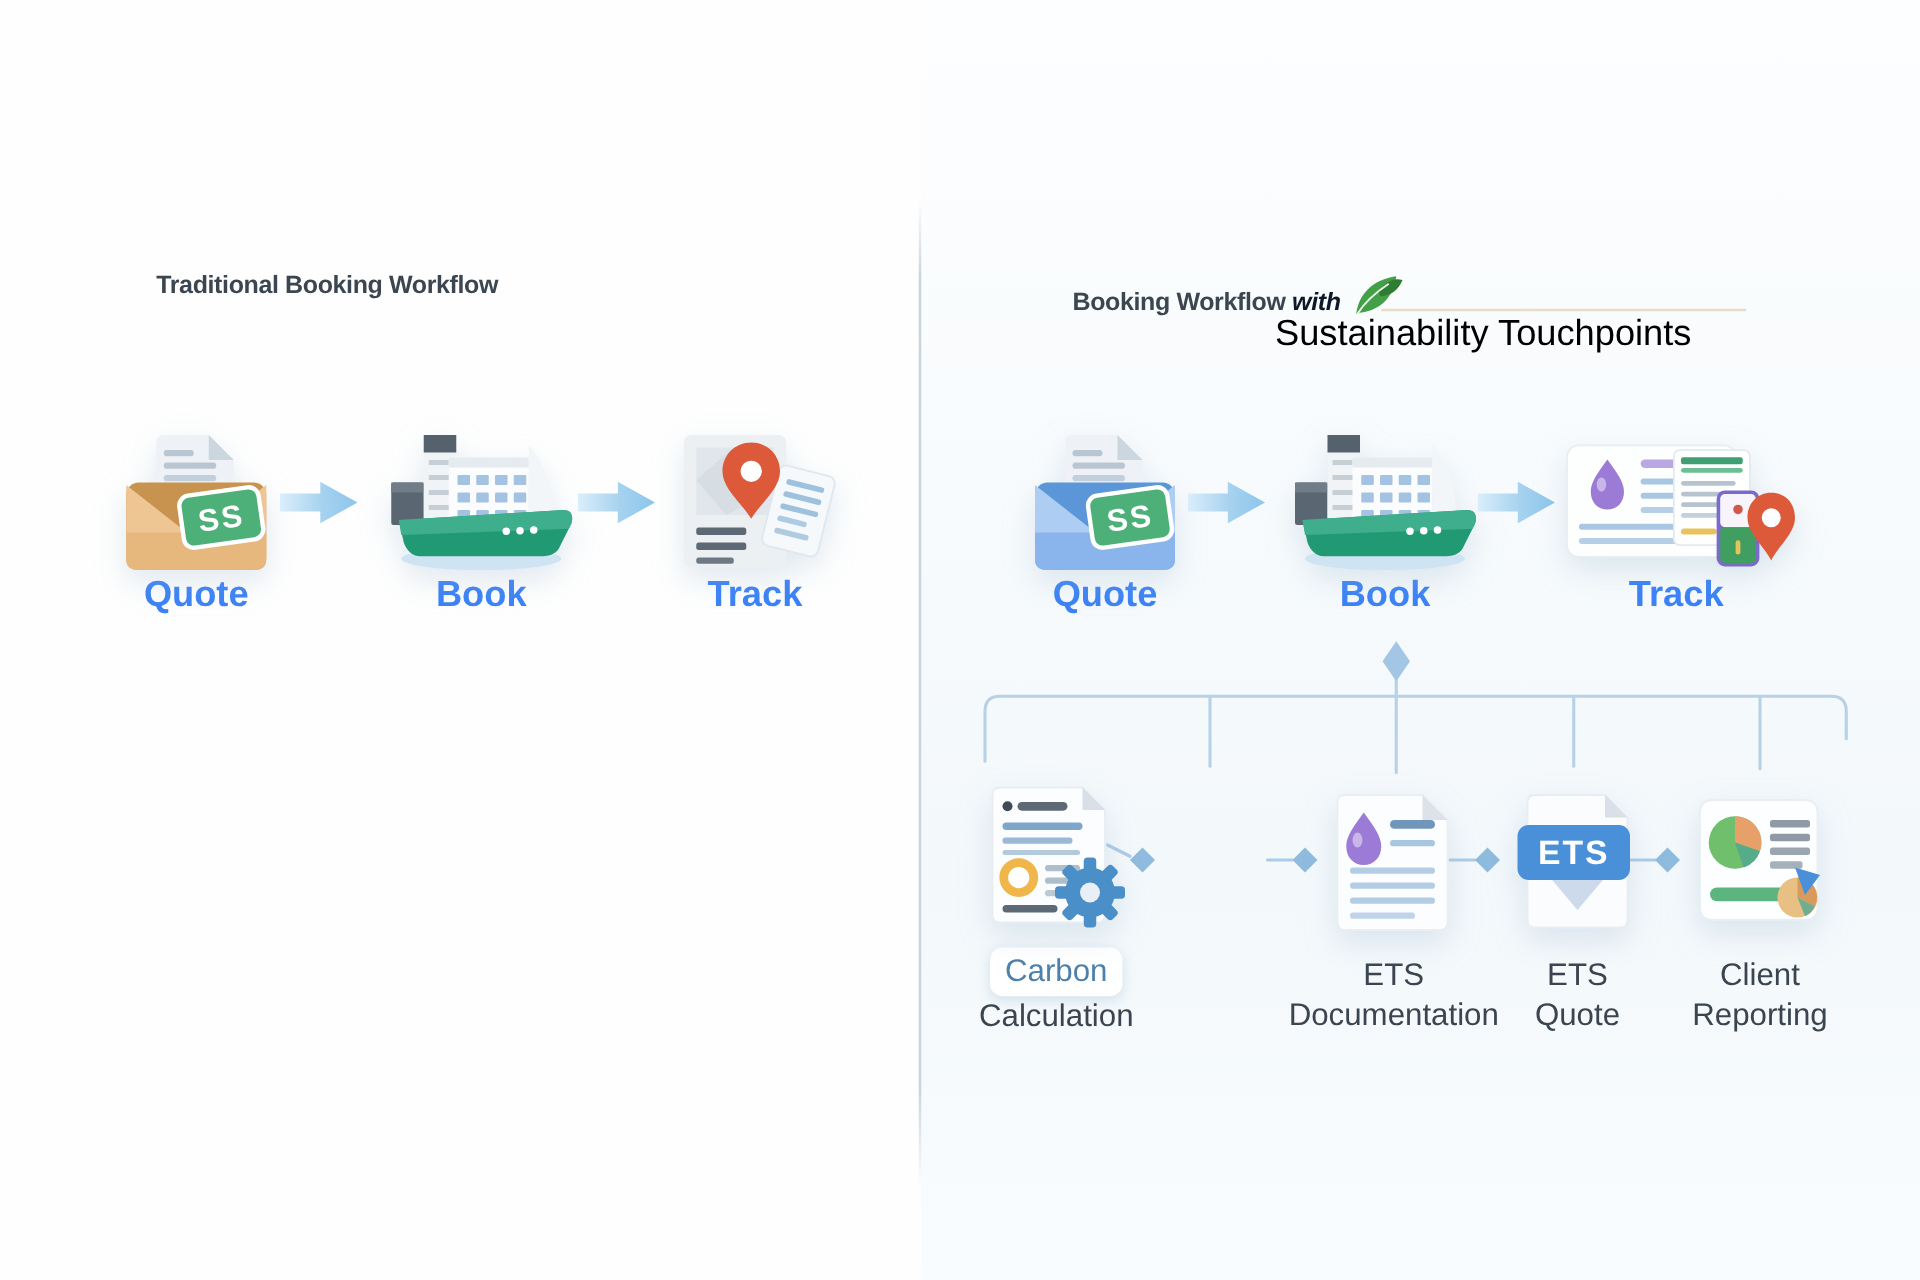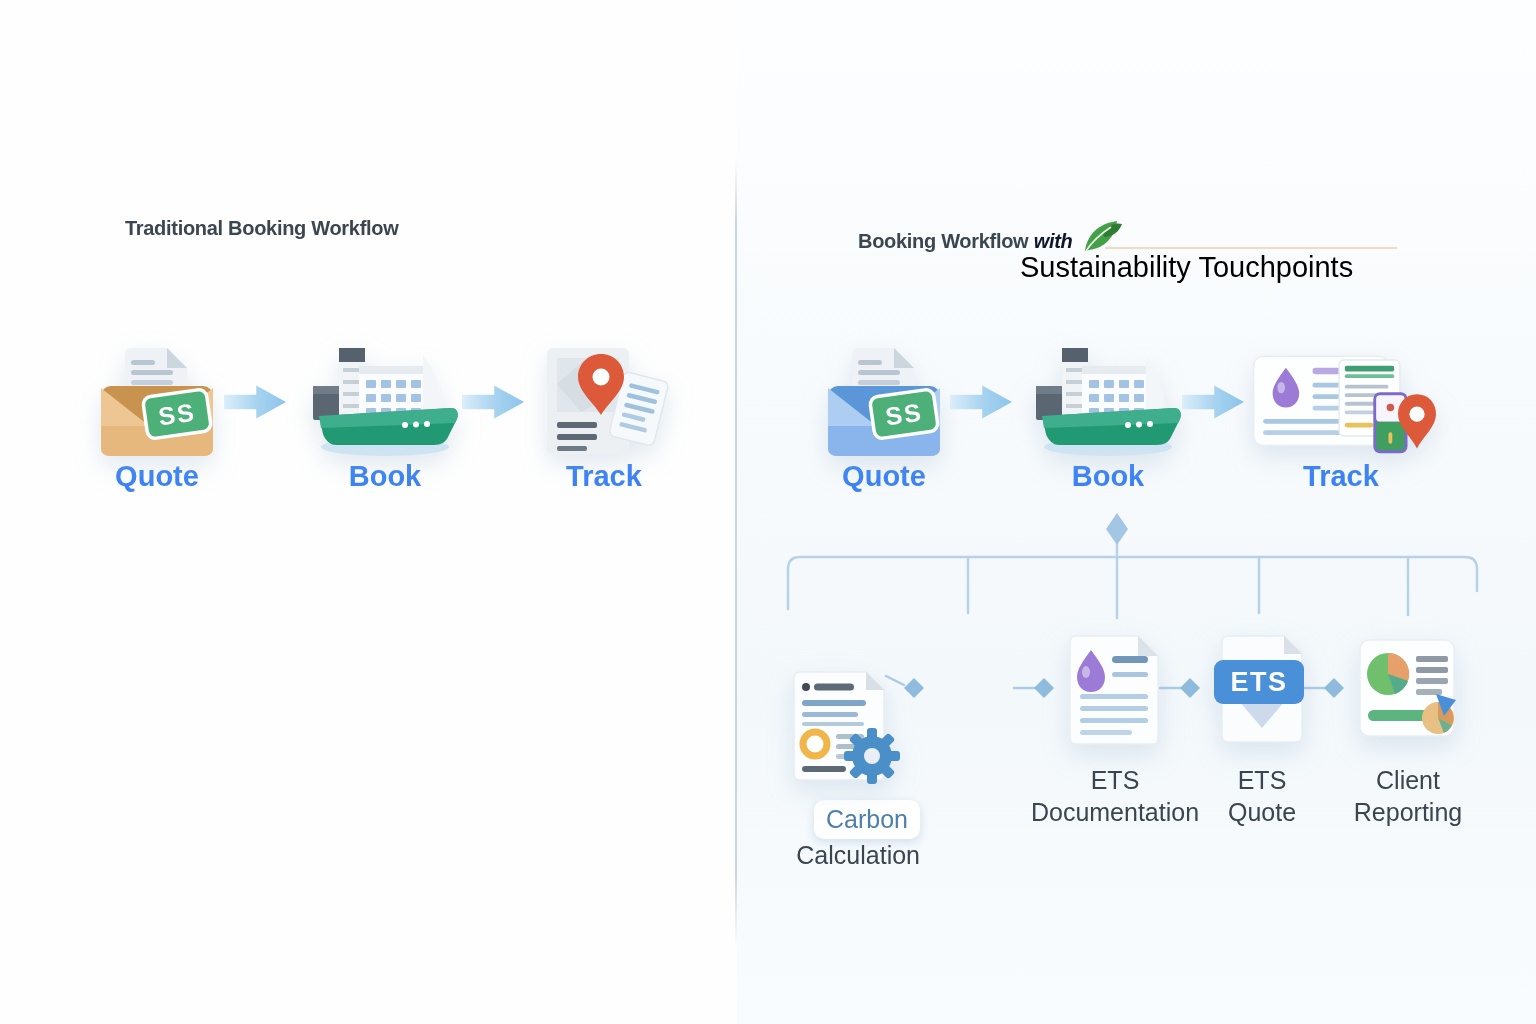--- a/index.html
+++ b/index.html
@@ -262,21 +262,21 @@
       <line x1="424" y1="20" x2="444" y2="20"></line>
     </g>
     <g fill="#8ebbde">
       <polygon points="34,10 44,20 34,30 24,20"></polygon>
       <polygon points="164,10 174,20 164,30 154,20"></polygon>
       <polygon points="310,10 320,20 310,30 300,20"></polygon>
       <polygon points="454,10 464,20 454,30 444,20"></polygon>
     </g>
   </svg>
 
-  <div class="substep" style="left:770px;top:658px;width:150px;text-align:right;">
+  <div class="substep" style="left:770px;top:616px;width:150px;">
     <div class="icon-box">
       <svg width="122" height="120" viewBox="0 0 122 120">
         <path d="M10,12 Q10,6 16,6 L82,6 L100,24 L100,108 Q100,114 94,114 L16,114 Q10,114 10,108 Z" fill="#fcfdfe" stroke="#e8edf2" stroke-width="1.5"></path>
         <polygon points="82,6 100,24 82,24" fill="#d8dfe6"></polygon>
         <circle cx="22" cy="21" r="4" fill="#3f4a55"></circle>
         <rect x="30" y="17.5" width="40" height="7" rx="3.5" fill="#5d6974"></rect>
         <rect x="18" y="34" width="64" height="6" rx="3" fill="#7fa6c9"></rect>
         <rect x="18" y="46" width="56" height="5" rx="2.5" fill="#9bb9d4"></rect>
         <rect x="18" y="56" width="62" height="4" rx="2" fill="#b3c9dc"></rect>
         <circle cx="31" cy="78" r="12" fill="#ffffff" stroke="#f0b64a" stroke-width="7"></circle>

